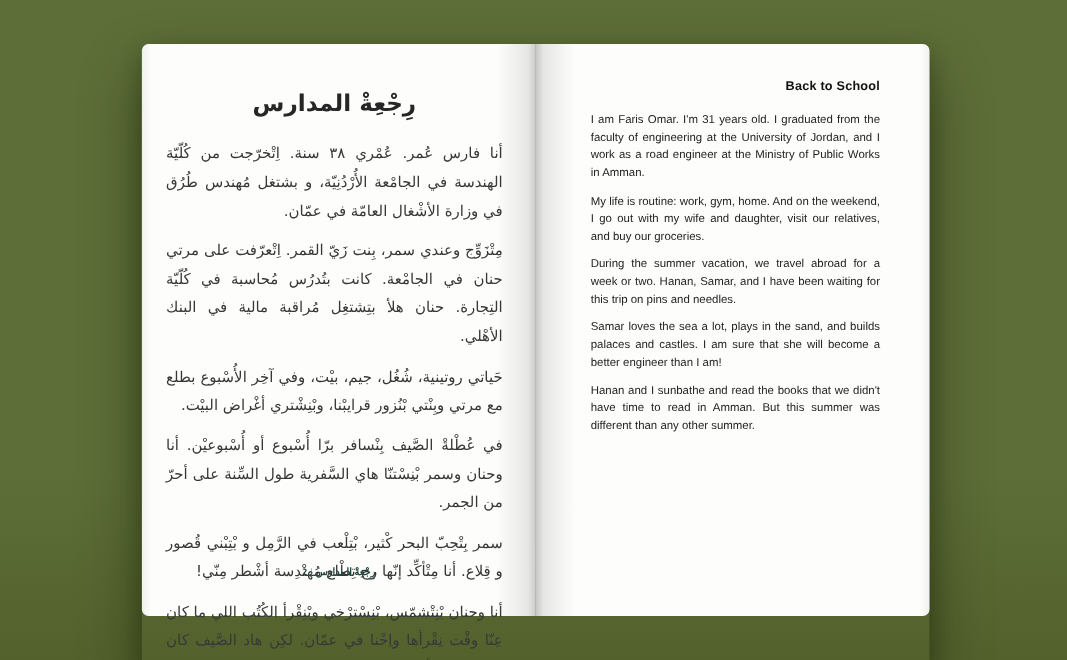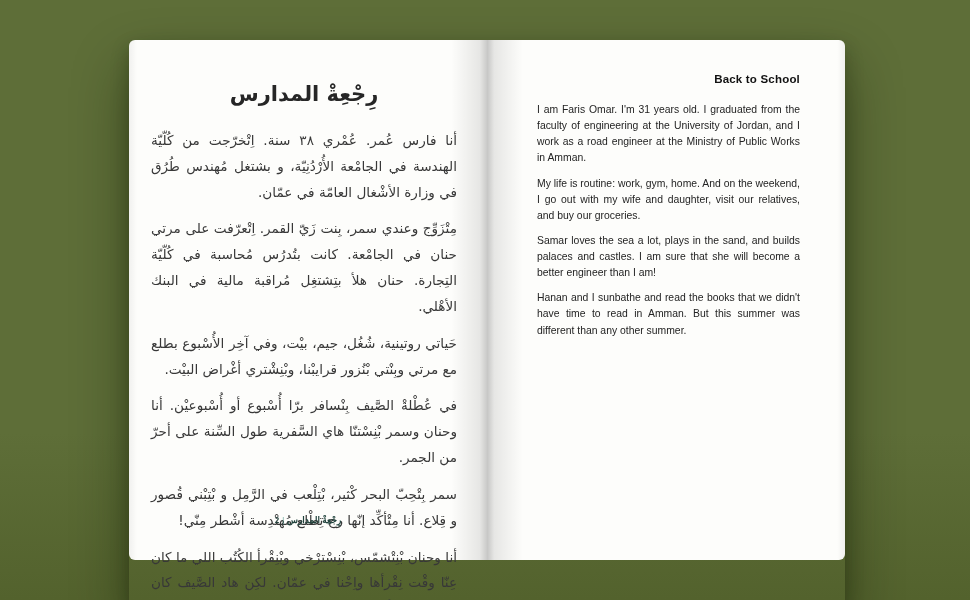--- a/index.html
+++ b/index.html
@@ -115,20 +115,21 @@
         <span>رِجْعِةْ المدارس</span><span class="sep">|</span><span>2</span>
       </div>
     </div>
 
     <div class="page page-right">
       <div class="right-content">
         <h2 class="en-title">Back to School</h2>
         <div class="en-body">
             <p>I am Faris Omar. I'm 31 years old. I graduated from the faculty of engineering at the University of Jordan, and I work as a road engineer at the Ministry of Public Works in Amman.</p>
             <p>My life is routine: work, gym, home. And on the weekend, I go out with my wife and daughter, visit our relatives, and buy our groceries.</p>
+            <p>During the summer vacation, we travel abroad for a week or two. Hanan, Samar, and I have been waiting for this trip on pins and needles.</p>
             <p>Samar loves the sea a lot, plays in the sand, and builds palaces and castles. I am sure that she will become a better engineer than I am!</p>
             <p>Hanan and I sunbathe and read the books that we didn't have time to read in Amman. But this summer was different than any other summer.</p>
           </div>
       </div>
     </div>
 
   </div>
 </div>
 
 </body></html>

